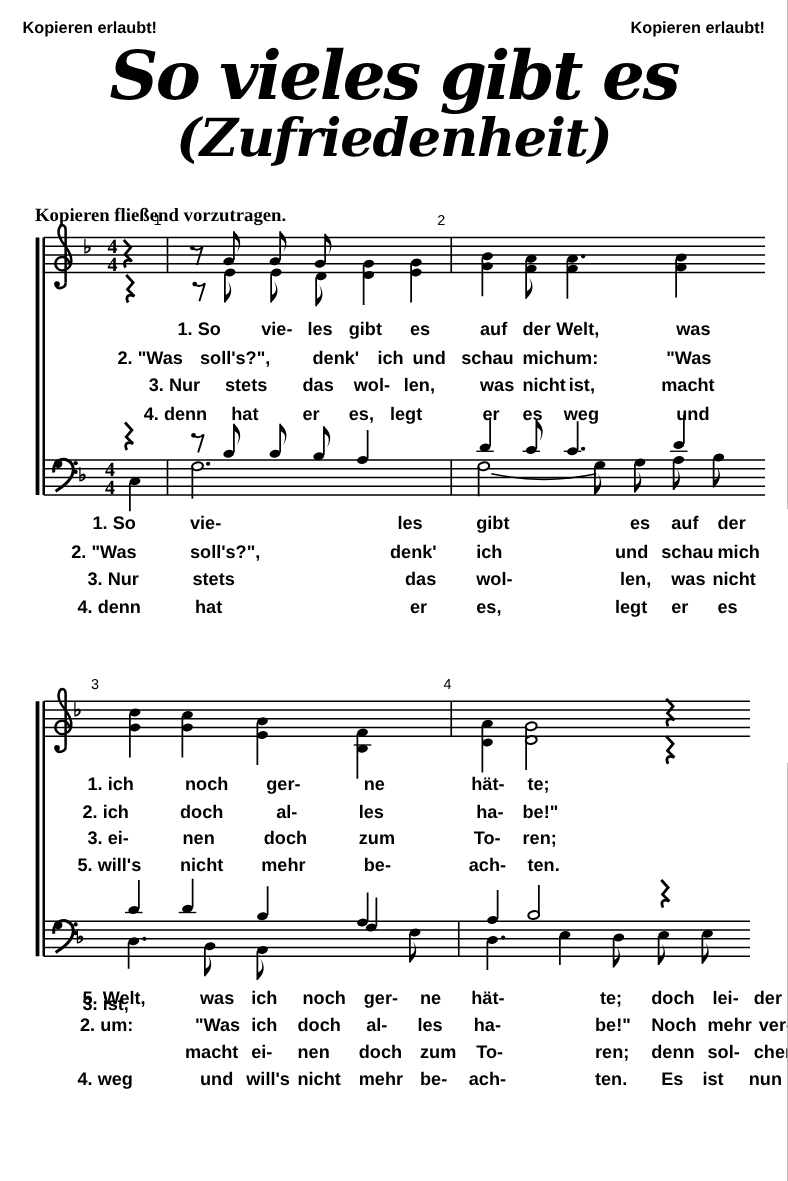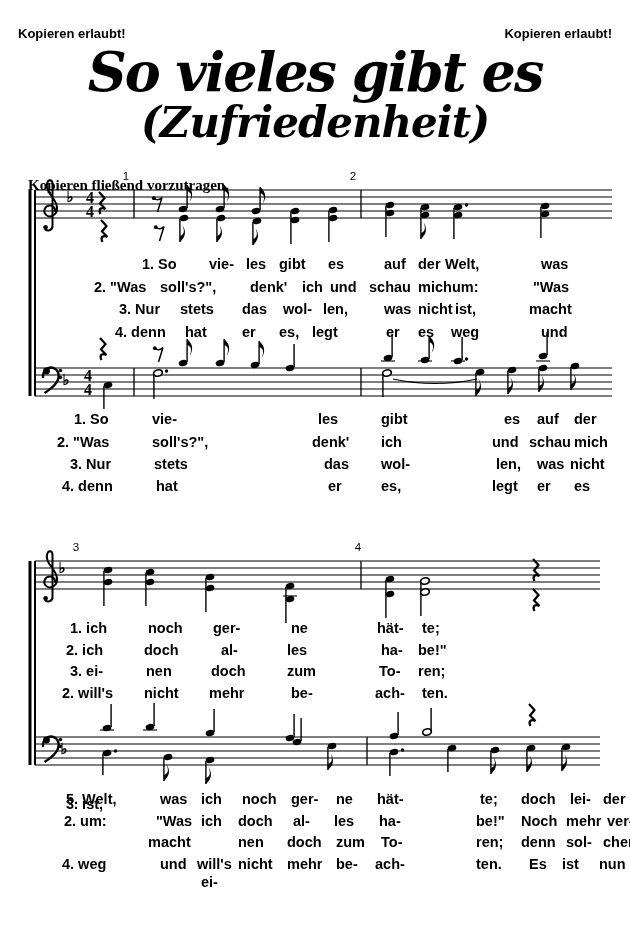--- a/index.html
+++ b/index.html
@@ -1,18 +1,18 @@
 <!DOCTYPE html>
 <html><head>
 <meta charset="utf-8">
 <style>
   html,body{margin:0;padding:0;background:#888;}
   #page{position:relative;width:630px;height:945px;background:#ffffff;color:#000;
         font-family:"Liberation Sans",sans-serif;overflow:hidden;margin:0 auto;}
-  .abs{position:absolute;white-space:pre;margin-top:12px;}
+  .abs{position:absolute;white-space:pre;}
   .copy{font-weight:bold;font-size:13px;top:14px;}
   .brand{font-weight:bold;font-size:17px;top:12px;left:0;width:630px;text-align:center;}
   .title{top:28px;left:0;width:630px;text-align:center;font-family:"DejaVu Serif",serif;
          font-style:italic;font-weight:bold;font-size:54px;letter-spacing:-2px;}
   .subtitle{top:86px;left:0;width:630px;text-align:center;font-family:"DejaVu Serif",serif;
          font-style:italic;font-weight:bold;font-size:42px;letter-spacing:-1px;}
   .ensemble{top:137px;left:0;width:630px;text-align:center;font-weight:bold;font-size:17px;}
   .credit{top:149px;right:20px;text-align:center;font-weight:bold;font-size:14px;line-height:18px;}
   .tempo{top:165px;left:28px;font-family:"Liberation Serif",serif;font-weight:bold;font-size:15px;}
   .footer{top:866px;left:0;width:630px;text-align:center;font-weight:bold;font-size:16px;}
@@ -363,21 +363,21 @@
       <span class="lyr" style="left: 221px; top: 642px;">al-</span>
       <span class="lyr" style="left: 287px; top: 642px;">les</span>
       <span class="lyr" style="left: 381px; top: 642px;">ha-</span>
       <span class="lyr" style="left: 418px; top: 642px;">be!"</span>
       <span class="lyr" style="left: 70px; top: 663px;">3. ei-</span>
       <span class="lyr" style="left: 146px; top: 663px;">nen</span>
       <span class="lyr" style="left: 211px; top: 663px;">doch</span>
       <span class="lyr" style="left: 287px; top: 663px;">zum</span>
       <span class="lyr" style="left: 379px; top: 663px;">To-</span>
       <span class="lyr" style="left: 418px; top: 663px;">ren;</span>
-      <span class="lyr" style="left: 62px; top: 685px;">2. will's</span>
+      <span class="lyr" style="left: 62px; top: 685px;">5. will's</span>
       <span class="lyr" style="left: 144px; top: 685px;">nicht</span>
       <span class="lyr" style="left: 209px; top: 685px;">mehr</span>
       <span class="lyr" style="left: 291px; top: 685px;">be-</span>
       <span class="lyr" style="left: 375px; top: 685px;">ach-</span>
       <span class="lyr" style="left: 422px; top: 685px;">ten.</span>
       <span class="lyr" style="left: 66px; top: 791px;">5. Welt,</span>
       <span class="lyr" style="left: 160px; top: 791px;">was</span>
       <span class="lyr" style="left: 201px; top: 791px;">ich</span>
       <span class="lyr" style="left: 242px; top: 791px;">noch</span>
       <span class="lyr" style="left: 291px; top: 791px;">ger-</span>
@@ -393,21 +393,21 @@
       <span class="lyr" style="left: 238px; top: 813px;">doch</span>
       <span class="lyr" style="left: 293px; top: 813px;">al-</span>
       <span class="lyr" style="left: 334px; top: 813px;">les</span>
       <span class="lyr" style="left: 379px; top: 813px;">ha-</span>
       <span class="lyr" style="left: 476px; top: 813px;">be!"</span>
       <span class="lyr" style="left: 521px; top: 813px;">Noch</span>
       <span class="lyr" style="left: 566px; top: 813px;">mehr</span>
       <span class="lyr" style="left: 607px; top: 813px;">ver-</span>
       <span class="lyr" style="left: 66px; top: 796px;">3. ist,</span>
       <span class="lyr" style="left: 148px; top: 834px;">macht</span>
-      <span class="lyr" style="left: 201px; top: 874px;">ei-</span>
+      <span class="lyr" style="left: 201px; top: 834px;">ei-</span>
       <span class="lyr" style="left: 238px; top: 834px;">nen</span>
       <span class="lyr" style="left: 287px; top: 834px;">doch</span>
       <span class="lyr" style="left: 336px; top: 834px;">zum</span>
       <span class="lyr" style="left: 381px; top: 834px;">To-</span>
       <span class="lyr" style="left: 476px; top: 834px;">ren;</span>
       <span class="lyr" style="left: 521px; top: 834px;">denn</span>
       <span class="lyr" style="left: 566px; top: 834px;">sol-</span>
       <span class="lyr" style="left: 603px; top: 834px;">cher</span>
       <span class="lyr" style="left: 62px; top: 856px;">4. weg</span>
       <span class="lyr" style="left: 160px; top: 856px;">und</span>

